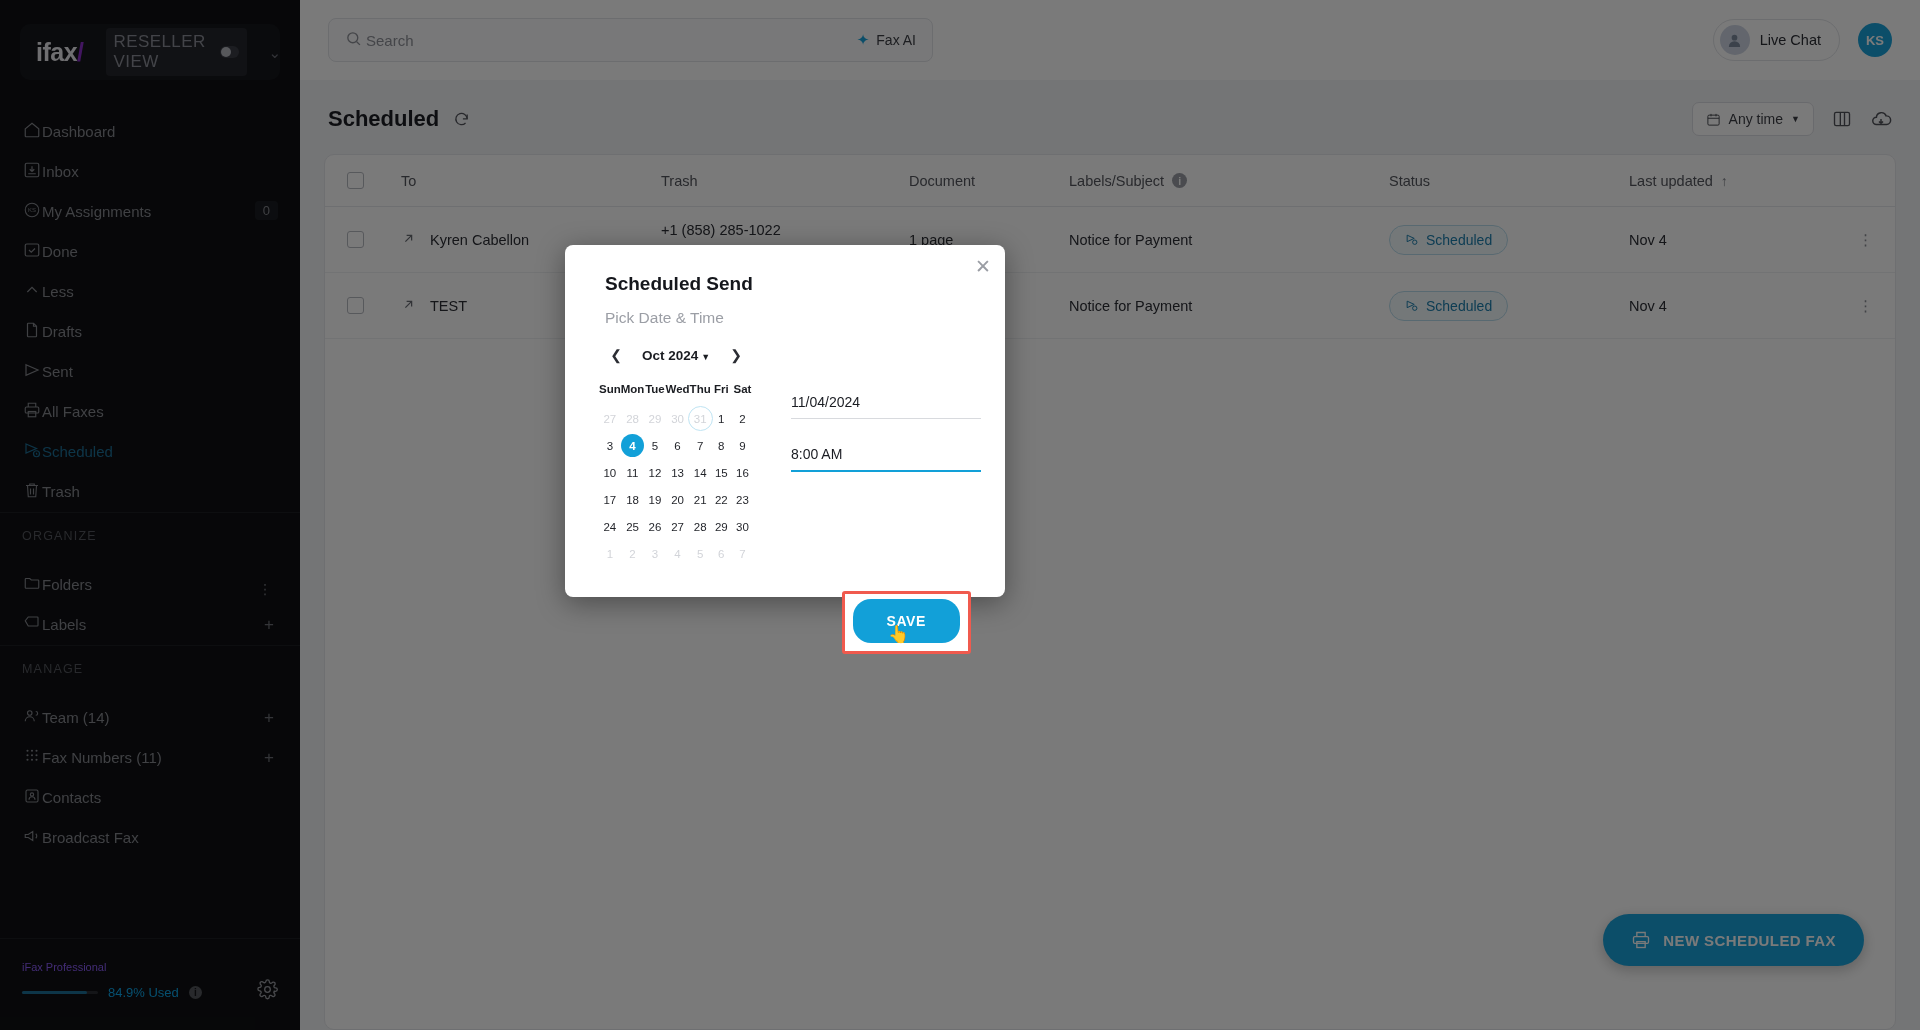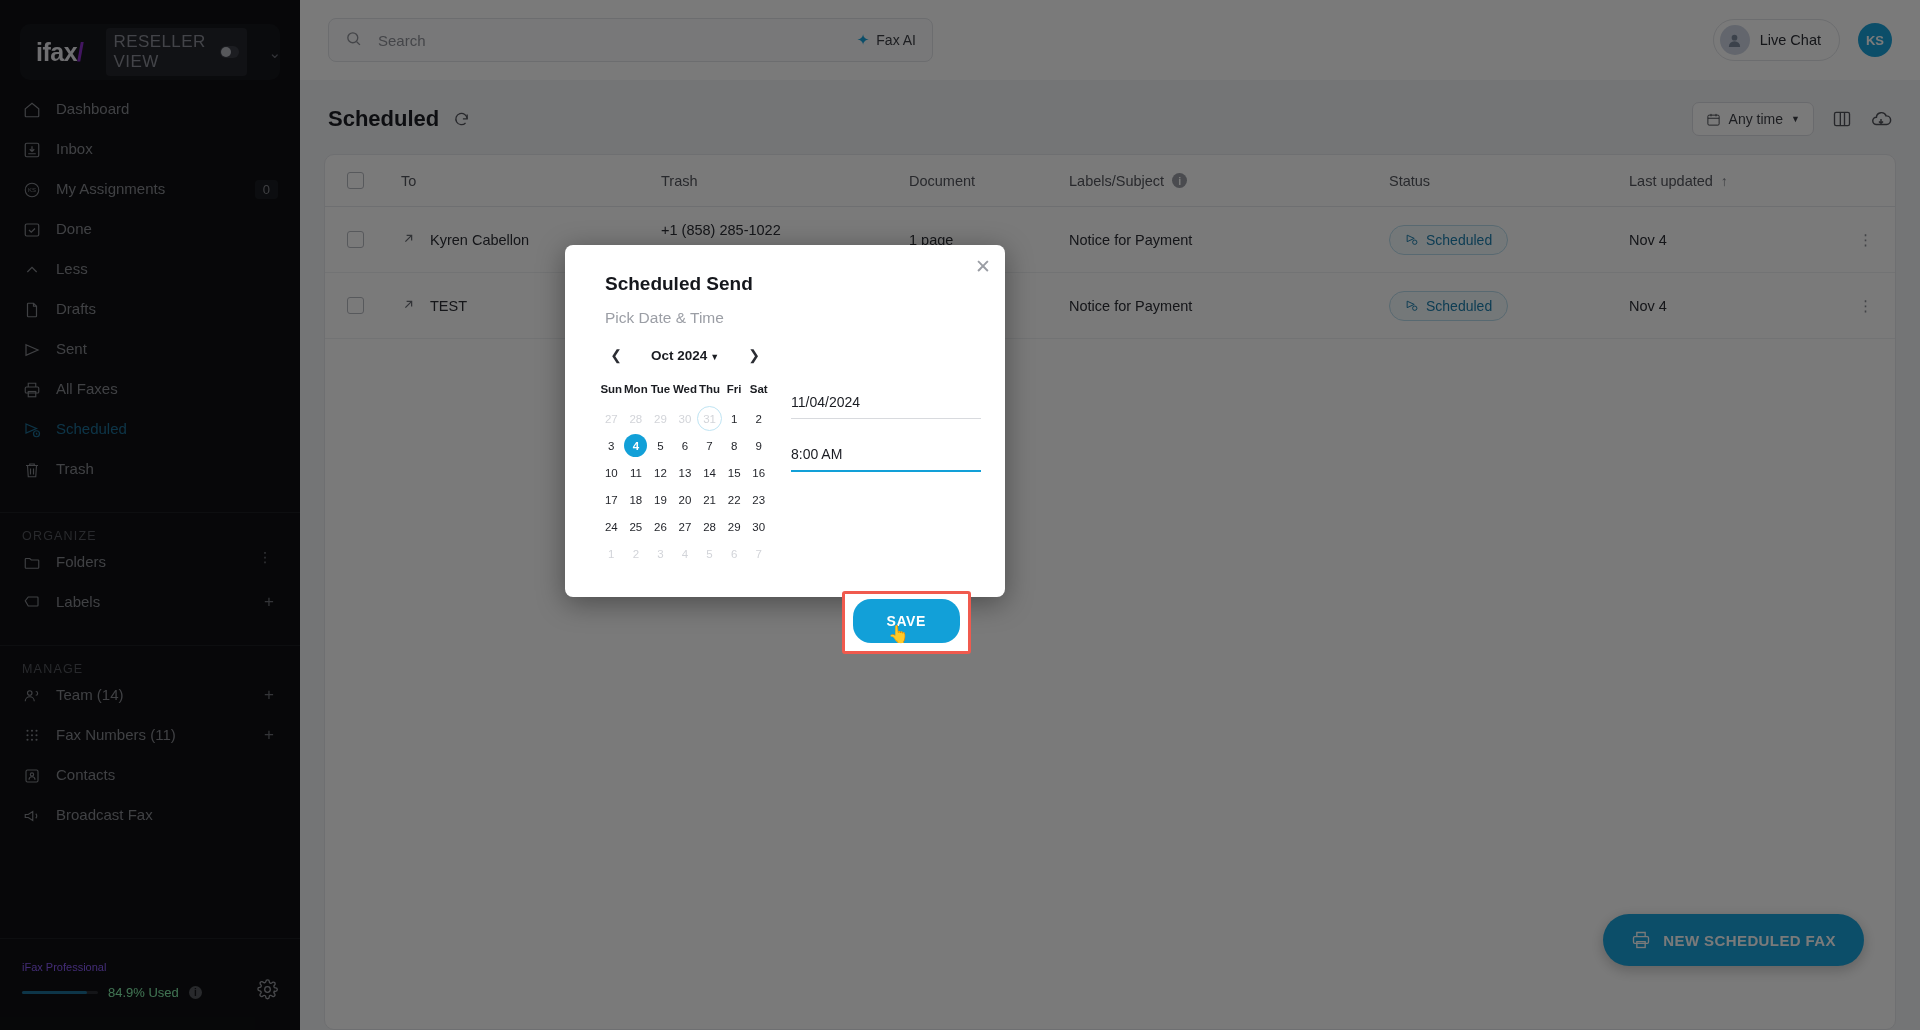--- a/index.html
+++ b/index.html
@@ -46,22 +46,22 @@
   .toggle::after {
     content:""; position:absolute; left:1px; top:1px;
     width:10px; height:10px; border-radius:50%; background:#b6b8bf;
   }
   .chev-down {
     margin-left:auto; color:#6c6e77; font-size:15px; line-height:1;
   }
 
   .nav { padding:10px 0 0 0; }
   .nav-item {
-    height:40px; display:flex; align-items:flex-start;
-    padding:0 22px; gap:14px; cursor:pointer;
+    height:40px; display:flex; align-items:flex-end;
+    padding:0 22px; cursor:pointer;
     color:#86888f; font-size:15px;
   }
   .nav-item .ic { width:20px; height:20px; display:flex; align-items:center; justify-content:center; flex:0 0 20px; }
   .nav-item.active { color:#1d6f97; }
   .nav-item.active .ic svg { stroke:#1d6f97; }
   .nav-badge {
     margin-left:auto; background:#1b1d22; color:#83858c;
     font-size:13px; border-radius:4px; padding:2px 8px;
   }
   .nav-add { margin-left:auto; color:#6e7078; font-size:17px; line-height:1; padding-right:4px;}
@@ -77,38 +77,38 @@
     padding:22px 22px 26px 22px;
     display:flex; align-items:flex-start; gap:12px;
   }
   .plan-name { font-size:11px; color:#8b5cf6; margin-bottom:12px; }
   .plan-row { display:flex; align-items:center; gap:10px; }
   .plan-bar { width:76px; height:3px; background:#2b2d33; border-radius:2px; position:relative; }
   .plan-bar::after {
     content:""; position:absolute; left:0; top:0; height:3px;
     width:85%; background:#1d6f97; border-radius:2px;
   }
-  .plan-used { font-size:13px; color:#86efac; }
+  .plan-used { font-size:13px; color:#0ea5e9; }
   .info-dot {
     width:13px; height:13px; border-radius:50%;
     background:#55575d; color:#15161a; font-size:10px; font-weight:bold;
     display:inline-flex; align-items:center; justify-content:center;
   }
   .gear-btn { margin-left:auto; color:#9a9ca3; padding-top:18px; }
 
   
   .main { flex:1; background:#f3f4f6; display:flex; flex-direction:column; min-width:0; }
   .topbar {
     height:80px; display:flex; align-items:center;
     padding:0 28px; gap:16px; background:#fff;
   }
   .search-wrap {
     width:605px; height:44px; border-radius:8px;
     border:1px solid #e2e4e8; background:#fbfbfc;
-    display:flex; align-items:center; padding:0 16px; gap:16px;
+    display:flex; align-items:center; padding:0 16px; gap:4px;
   }
   .search-input {
     border:0; outline:0; background:transparent; flex:1;
     font-size:15px; color:#2d2f36; font-family:"Liberation Sans", sans-serif;
   }
   .search-input::placeholder { color:#8f9199; }
   .faxai {
     display:flex; align-items:center; gap:7px;
     color:#3d3f46; font-size:14px; white-space:nowrap;
   }
@@ -234,21 +234,21 @@
     border-radius:50%; background:#12a0d8;
   }
   .day.sel { color:#fff; font-weight:bold; }
   .day.sel span { position:relative; }
   .day.today::before {
     content:""; position:absolute; width:23px; height:23px;
     border-radius:50%; border:1px solid #bfe4f3;
   }
   .day span { position:relative; z-index:1; }
 
-  .fields { margin-left:20px; margin-top:52px; width:190px; }
+  .fields { margin-left:38px; margin-top:52px; width:190px; }
   .field {
     width:190px; font-size:14px; color:#1a1c22;
     padding:0 0 8px 0; border:0; border-bottom:1px solid #d8dade;
     outline:0; background:transparent;
     font-family:"Liberation Sans", sans-serif;
   }
   .field + .field { margin-top:27px; }
   .field.focused { border-bottom:2px solid #12a0d8; }
 
   .modal-foot { display:flex; justify-content:flex-end; margin-top:24px; }

